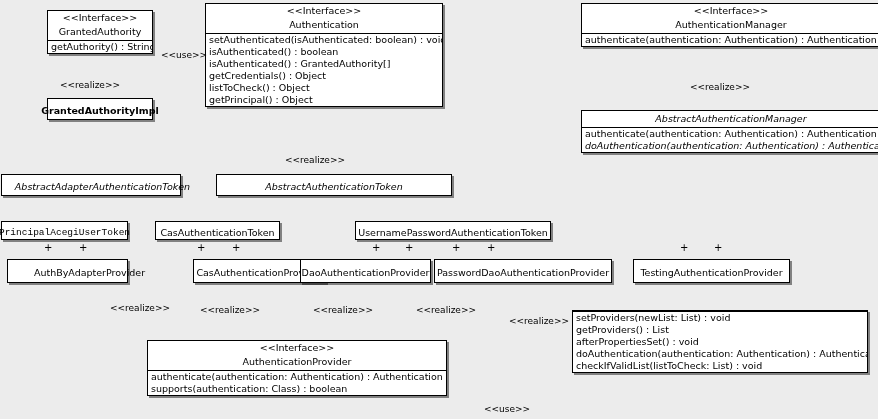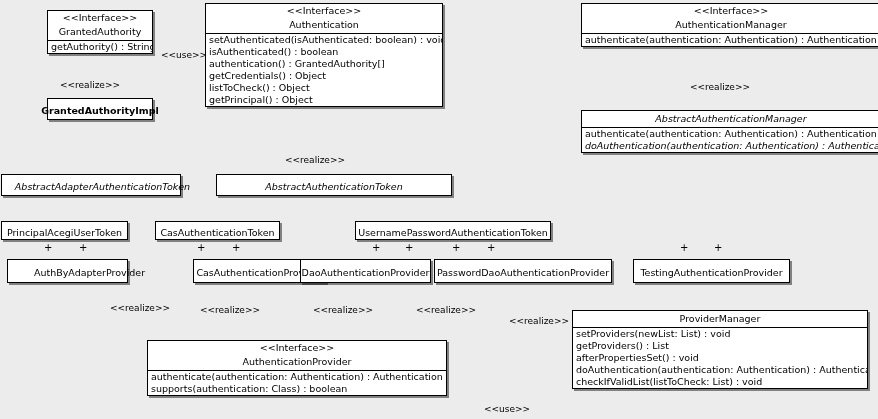--- a/index.html
+++ b/index.html
@@ -147,21 +147,21 @@
   </div>
 
   <div class="uml" style="left:205px;top:3px;width:238px;">
     <div class="head" style="padding:0;">
       <span class="stereo">&lt;&lt;Interface&gt;&gt;</span>
       <span class="cname">Authentication</span>
     </div>
     <div class="compart">
       <span class="m">setAuthenticated(isAuthenticated: boolean) : void</span>
       <span class="m">isAuthenticated() : boolean</span>
-      <span class="m">authentication() : GrantedAuthority[]</span>
+      <span class="m">isAuthenticated() : GrantedAuthority[]</span>
       <span class="m">getCredentials() : Object</span>
       <span class="m">listToCheck() : Object</span>
       <span class="m">getPrincipal() : Object</span>
     </div>
   </div>
 
   <div class="uml" style="left:581px;top:3px;width:300px;">
     <div class="head" style="padding:0;">
       <span class="stereo">&lt;&lt;Interface&gt;&gt;</span>
       <span class="cname">AuthenticationManager</span>
@@ -183,21 +183,21 @@
 
   <div class="uml" style="left:1px;top:174px;width:180px;height:22px;padding-left:23px;">
     <div class="simple italic" style="height:100%;">AbstractAdapterAuthenticationToken</div>
   </div>
 
   <div class="uml" style="left:216px;top:174px;width:236px;height:22px;">
     <div class="simple italic" style="height:100%;text-align:center;">AbstractAuthenticationToken</div>
   </div>
 
   <div class="uml" style="left:1px;top:221px;width:127px;height:19px;">
-    <div class="simple" style="height:100%;">PrincipalAcegiUserToken</div>
+    <div class="simple" style="height:100%;font-family:Liberation Mono, monospace;">PrincipalAcegiUserToken</div>
   </div>
 
   <div class="uml" style="left:155px;top:221px;width:125px;height:19px;">
     <div class="simple" style="height:100%;">CasAuthenticationToken</div>
   </div>
 
   <div class="uml" style="left:355px;top:221px;width:196px;height:19px;">
     <div class="simple" style="height:100%;">UsernamePasswordAuthenticationToken</div>
   </div>
 
@@ -238,23 +238,20 @@
       <span class="stereo">&lt;&lt;Interface&gt;&gt;</span>
       <span class="cname">AuthenticationProvider</span>
     </div>
     <div class="compart">
       <span class="m">authenticate(authentication: Authentication) : Authentication</span>
       <span class="m">supports(authentication: Class) : boolean</span>
     </div>
   </div>
 
   <div class="uml" style="left:572px;top:310px;width:296px;">
-    <div class="head" style="padding:0;">
-      <span class="cname" style="padding-top:3px;">ProviderManager</span>
-    </div>
     <div class="compart">
       <span class="m">setProviders(newList: List) : void</span>
       <span class="m">getProviders() : List</span>
       <span class="m">afterPropertiesSet() : void</span>
       <span class="m">doAuthentication(authentication: Authentication) : Authentication</span>
       <span class="m">checkIfValidList(listToCheck: List) : void</span>
     </div>
   </div>
 
   <div class="edgelabel" style="left:161px;top:50px;">&lt;&lt;use&gt;&gt;</div>

